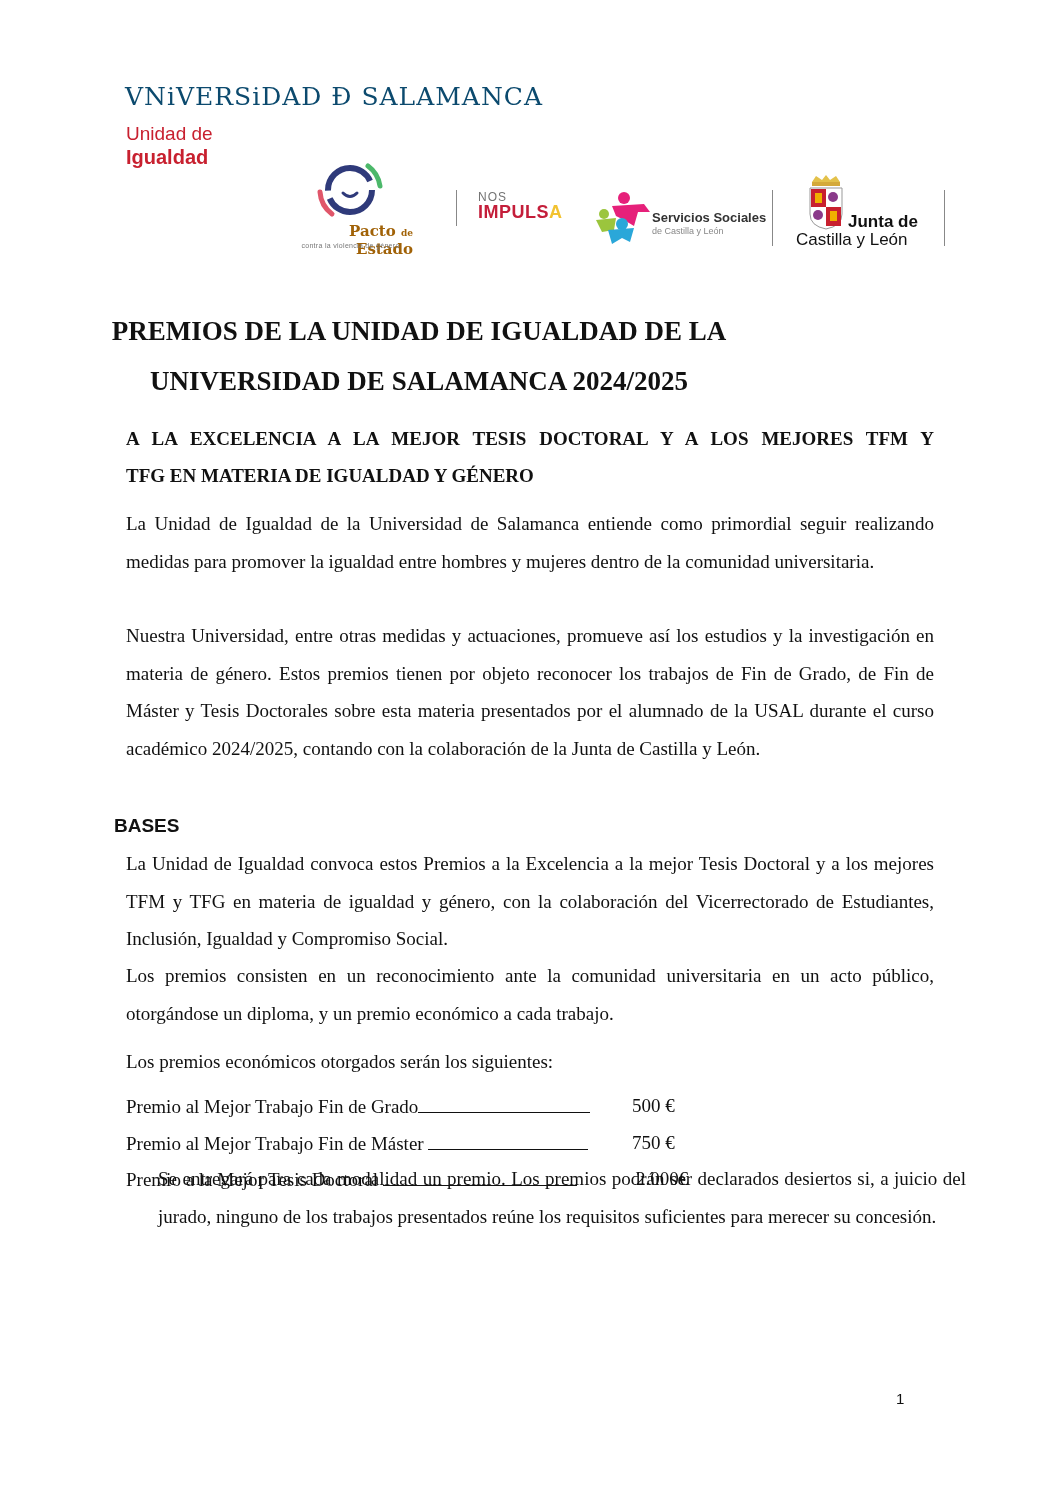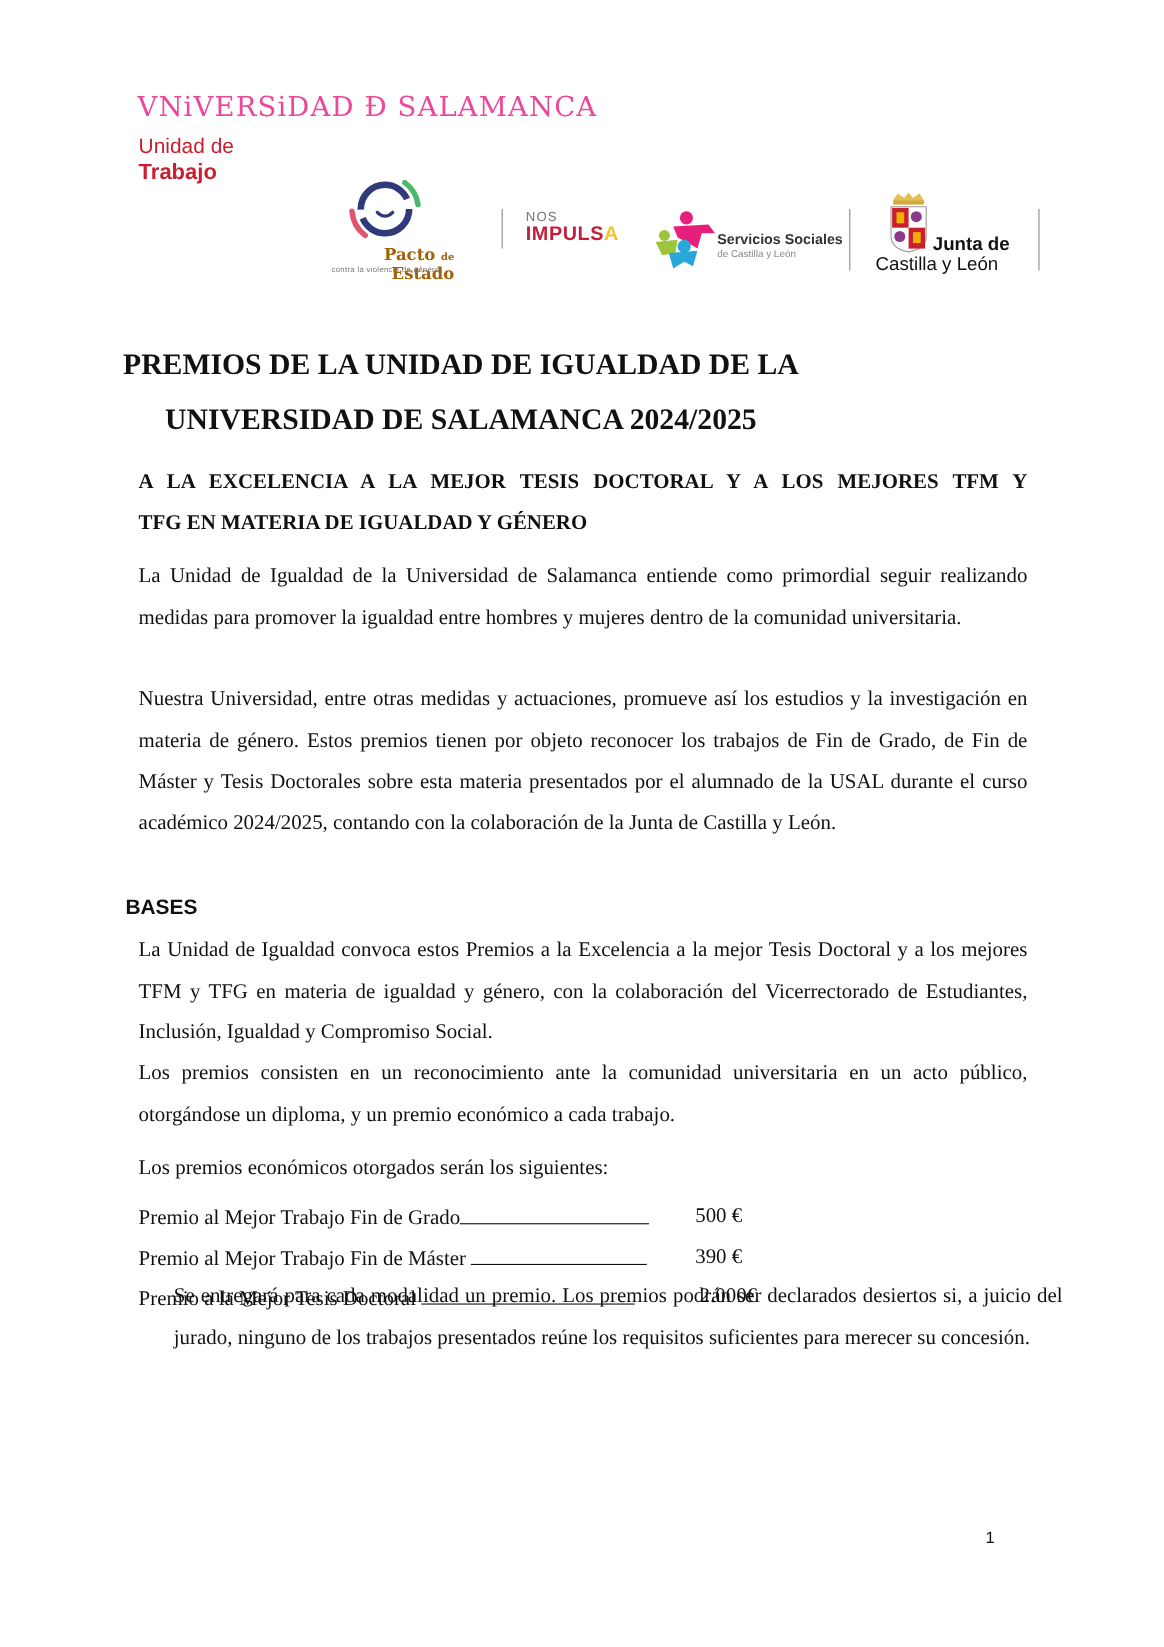--- a/index.html
+++ b/index.html
@@ -3,21 +3,21 @@
   <meta charset="utf-8">
   <style>
     html, body { margin: 0; padding: 0; background: #ffffff; }
     body { width: 1058px; height: 1497px; position: relative; overflow: hidden; color: #111; }
     .sans { font-family: "Liberation Sans", "DejaVu Sans", sans-serif; }
 
     
     .univ-title {
       position: absolute; left: 125px; top: 82px;
       font-family: "DejaVu Serif", "Liberation Serif", serif;
-      font-size: 25px; letter-spacing: 1px; color: #ec4899; font-weight: normal;
+      font-size: 25px; letter-spacing: 1px; color: #0c4a6e; font-weight: normal;
     }
     .unidad-1 { position: absolute; left: 126px; top: 123px; font-size: 19px; color: #c8202f; }
     .unidad-2 { position: absolute; left: 126px; top: 146px; font-size: 20px; color: #c8202f; font-weight: bold; }
 
     
     .logo { position: absolute; }
     .pacto { left: 288px; top: 160px; width: 125px; height: 95px; }
     .pacto-svg { position: absolute; left: 24px; top: 0; }
     .pacto-text { position: absolute; left: 0; top: 62px; width: 125px; text-align: right;
       font-family: "DejaVu Serif", serif; font-weight: bold; font-size: 15px; color: #a16207; }
@@ -80,21 +80,21 @@
 
     .p6 { top: 1160px; margin-left: 32px; }
 
     .page-num { position: absolute; left: 896px; top: 1390px; font-family: "Liberation Sans", sans-serif; font-size: 15px; color: #111; }
   </style>
 </head>
 <body>
 
 <div class="univ-title">VNiVERSiDAD Ð SALAMANCA</div>
 <div class="unidad-1 sans">Unidad de</div>
-<div class="unidad-2 sans">Trabajo</div>
+<div class="unidad-2 sans">Igualdad</div>
 
 <div class="logo pacto">
   <svg class="pacto-svg" width="78" height="62" viewBox="0 0 78 62">
     <circle cx="38" cy="30" r="22" fill="none" stroke="#2f3a7a" stroke-width="6" stroke-dasharray="60 8 60 10"></circle>
     <path d="M31 33 Q38 40 45 33" fill="none" stroke="#2f3a7a" stroke-width="3" stroke-linecap="round"></path>
     <path d="M56 6 A30 30 0 0 1 68 26" fill="none" stroke="#4cb86a" stroke-width="5" stroke-linecap="round"></path>
     <path d="M8 32 A30 30 0 0 0 20 54" fill="none" stroke="#e0566a" stroke-width="5" stroke-linecap="round"></path>
   </svg>
   <div class="pacto-text">
     <span>Pacto</span>
@@ -161,21 +161,21 @@
 <div class="p p3">La Unidad de Igualdad convoca estos Premios a la Excelencia a la mejor Tesis Doctoral y a los mejores TFM y TFG en materia de igualdad y género, con la colaboración del Vicerrectorado de Estudiantes, Inclusión, Igualdad y Compromiso Social.</div>
 <div class="p p4">Los premios consisten en un reconocimiento ante la comunidad universitaria en un acto público, otorgándose un diploma, y un premio económico a cada trabajo.</div>
 <div class="p p5">Los premios económicos otorgados serán los siguientes:</div>
 
 <div class="prize-row r1">
   <span>Premio al Mejor Trabajo Fin de Grado</span><span class="line" style="width:172px;"></span>
   <span class="amount" style="left:506px;">500 €</span>
 </div>
 <div class="prize-row r2">
   <span>Premio al Mejor Trabajo Fin de Máster</span>&nbsp;<span class="line" style="width:160px;"></span>
-  <span class="amount" style="left:506px;">390 €</span>
+  <span class="amount" style="left:506px;">750 €</span>
 </div>
 <div class="prize-row r3">
   <span>Premio a la Mejor Tesis Doctoral</span>&nbsp;<span class="line" style="width:194px;"></span>
   <span class="amount" style="left:510px;">2.000€</span>
 </div>
 
 <div class="p p6">Se entregará para cada modalidad un premio. Los premios podrán ser declarados desiertos si, a juicio del jurado, ninguno de los trabajos presentados reúne los requisitos suficientes para merecer su concesión.</div>
 
 <div class="page-num">1</div>
 

